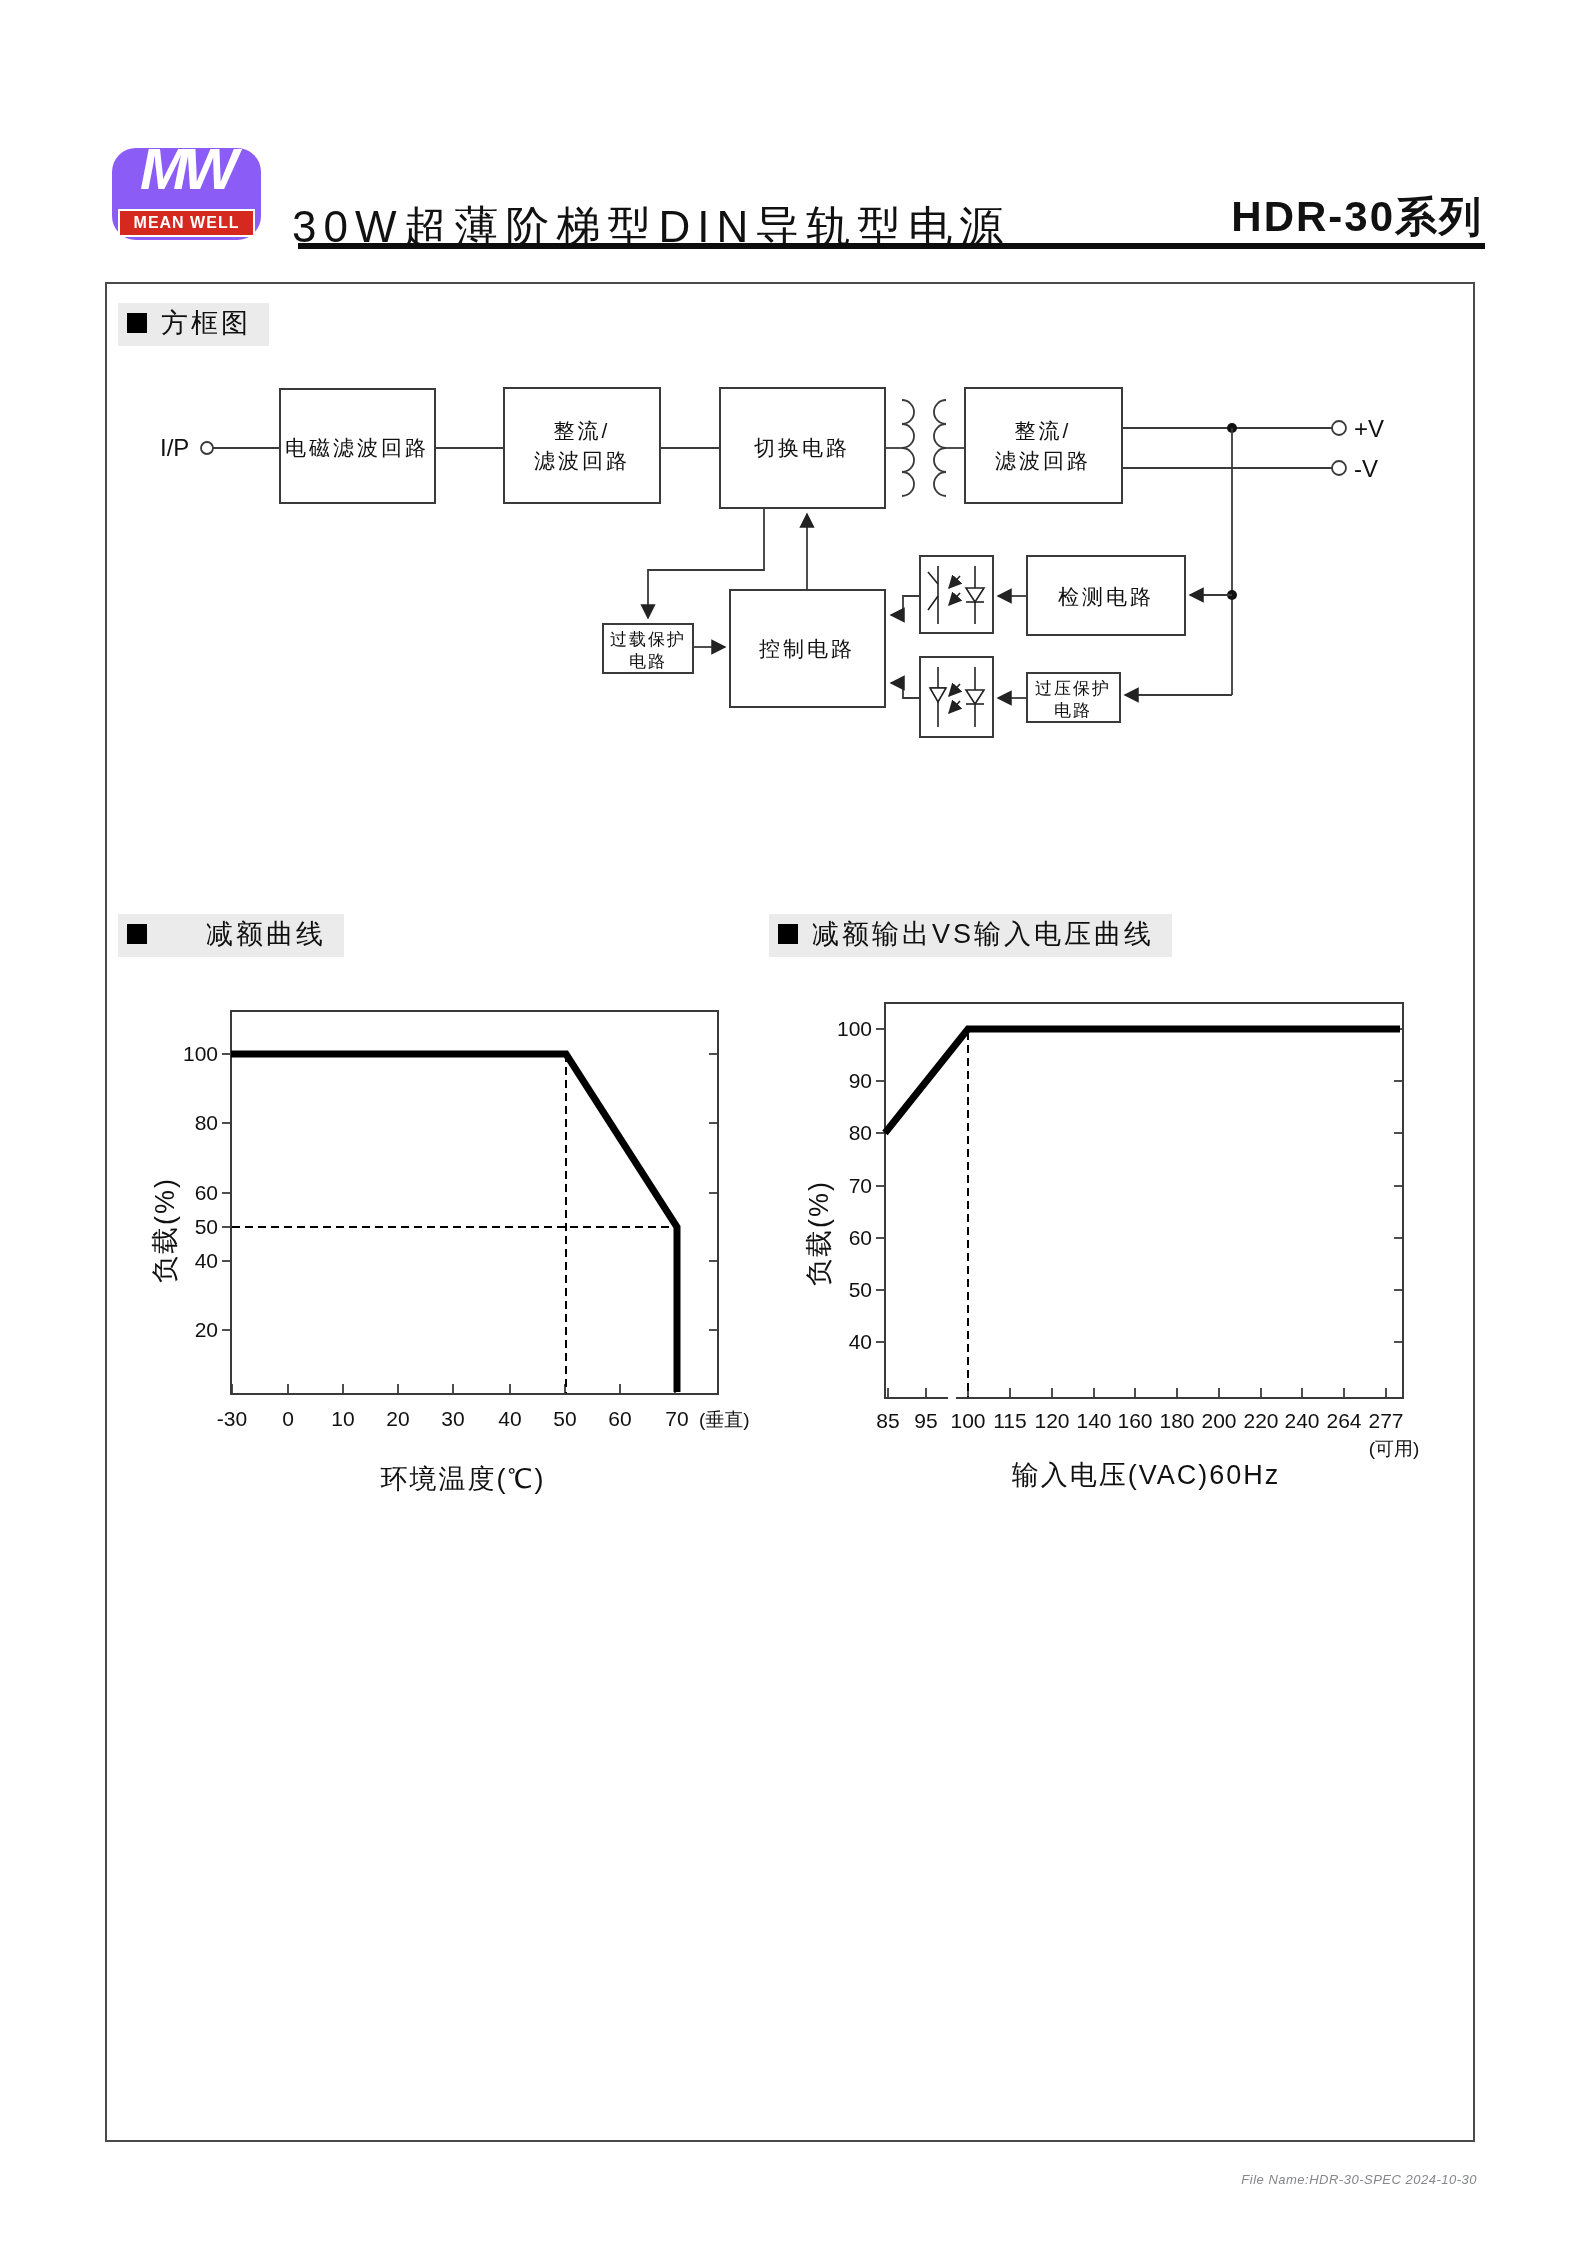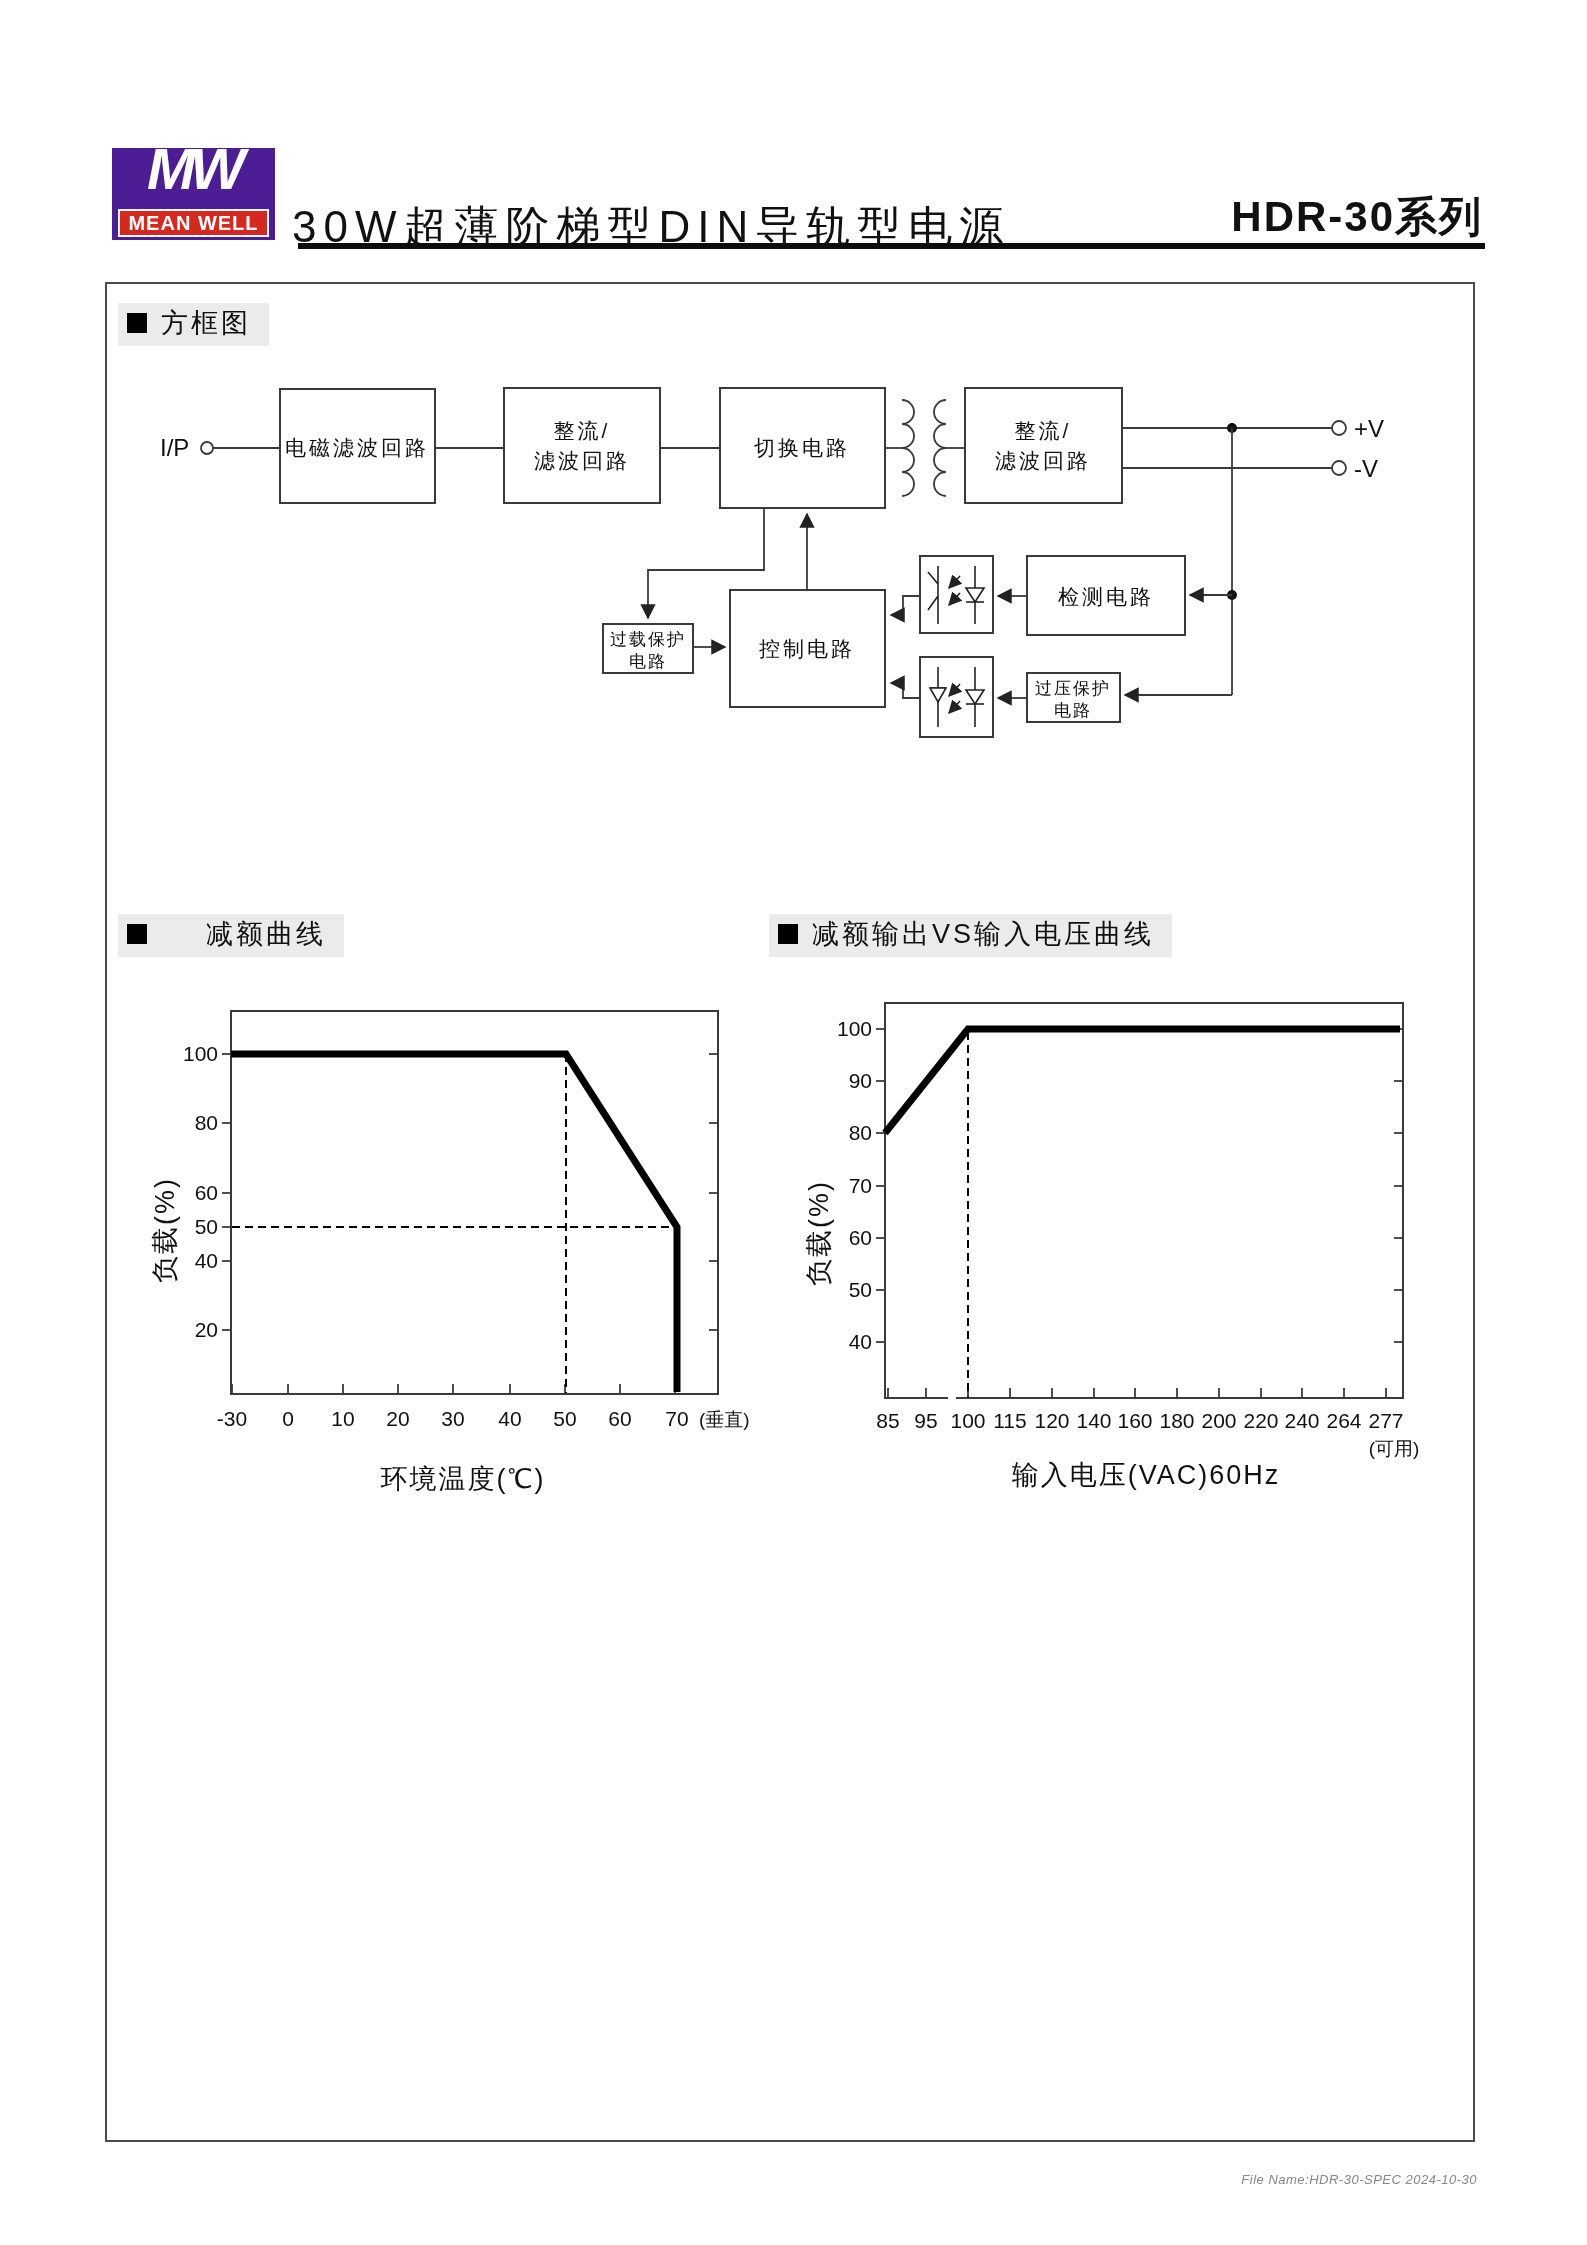--- a/index.html
+++ b/index.html
@@ -1,23 +1,23 @@
 <!DOCTYPE html>
 <html><head>
 <meta charset="utf-8">
 <style>
   html,body{margin:0;padding:0;background:#f2f2f2;}
   .page{position:relative;width:1587px;height:2245px;background:#ffffff;overflow:hidden;
         font-family:"Liberation Sans",sans-serif;color:#111;}
   
-  .logo{position:absolute;left:112px;top:148px;width:163px;height:92px;background:#4c1d95;}
+  .logo{position:absolute;left:112px;top:148px;width:149px;height:92px;background:#8b5cf6;border-radius:24px;}
   .logo-mw{position:absolute;left:0;right:0;top:-12px;text-align:center;color:#fff;
            font-style:italic;font-weight:bold;font-size:58px;letter-spacing:-5px;line-height:1.15;}
   .logo-bar{position:absolute;left:6px;right:6px;bottom:3px;height:24px;border:2px solid #fff;
-            background:#d5281f;color:#fff;font-weight:bold;font-size:20px;line-height:24px;
+            background:#d5281f;color:#fff;font-weight:bold;font-size:16px;line-height:24px;
             text-align:center;letter-spacing:1px;}
   .doc-title{position:absolute;left:292px;top:198px;font-size:44px;font-weight:500;
              letter-spacing:7px;white-space:nowrap;}
   .doc-series{position:absolute;right:104px;top:189px;font-size:42px;font-weight:bold;
               letter-spacing:2px;white-space:nowrap;}
   .header-rule{position:absolute;left:298px;top:243px;width:1187px;height:6px;background:#0d0d0d;}
   
   .content-frame{position:absolute;left:105px;top:282px;width:1370px;height:1860px;
                  border:2px solid #4a4a4a;box-sizing:border-box;}
   

